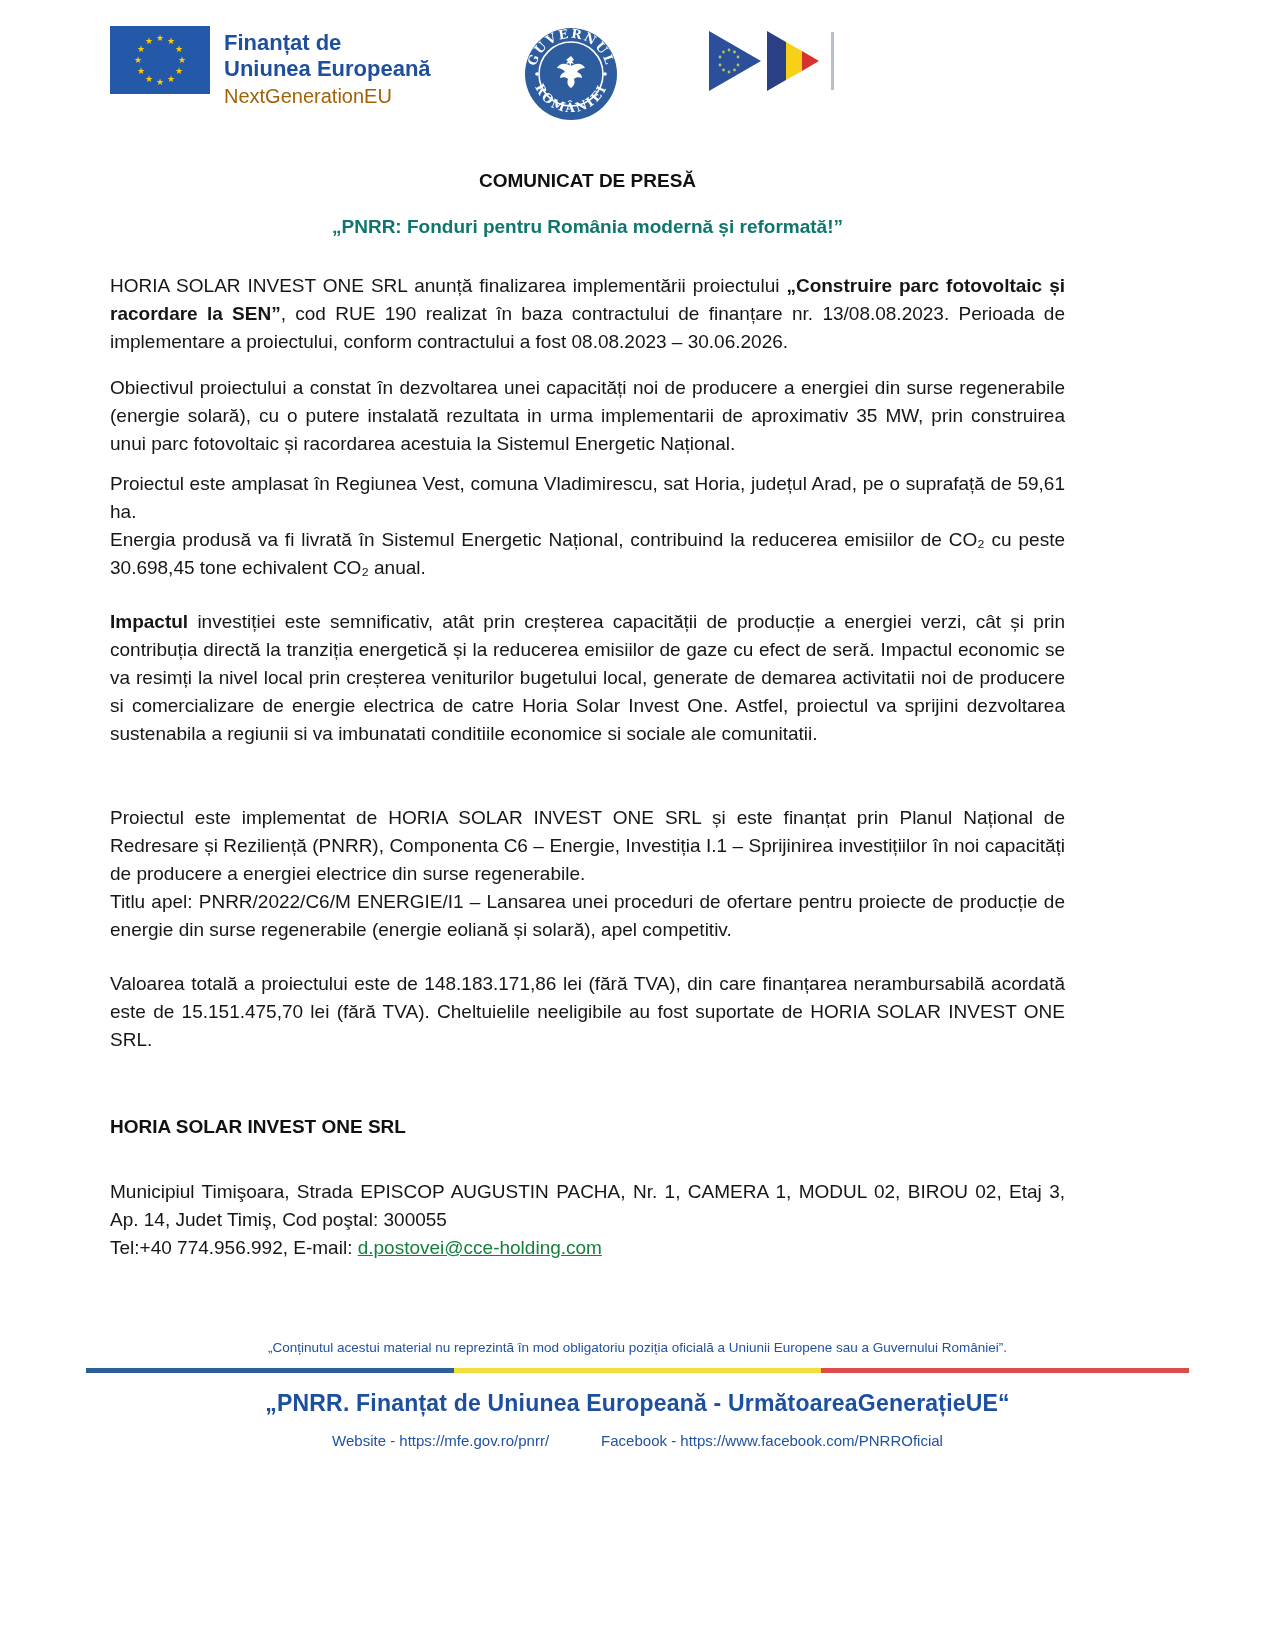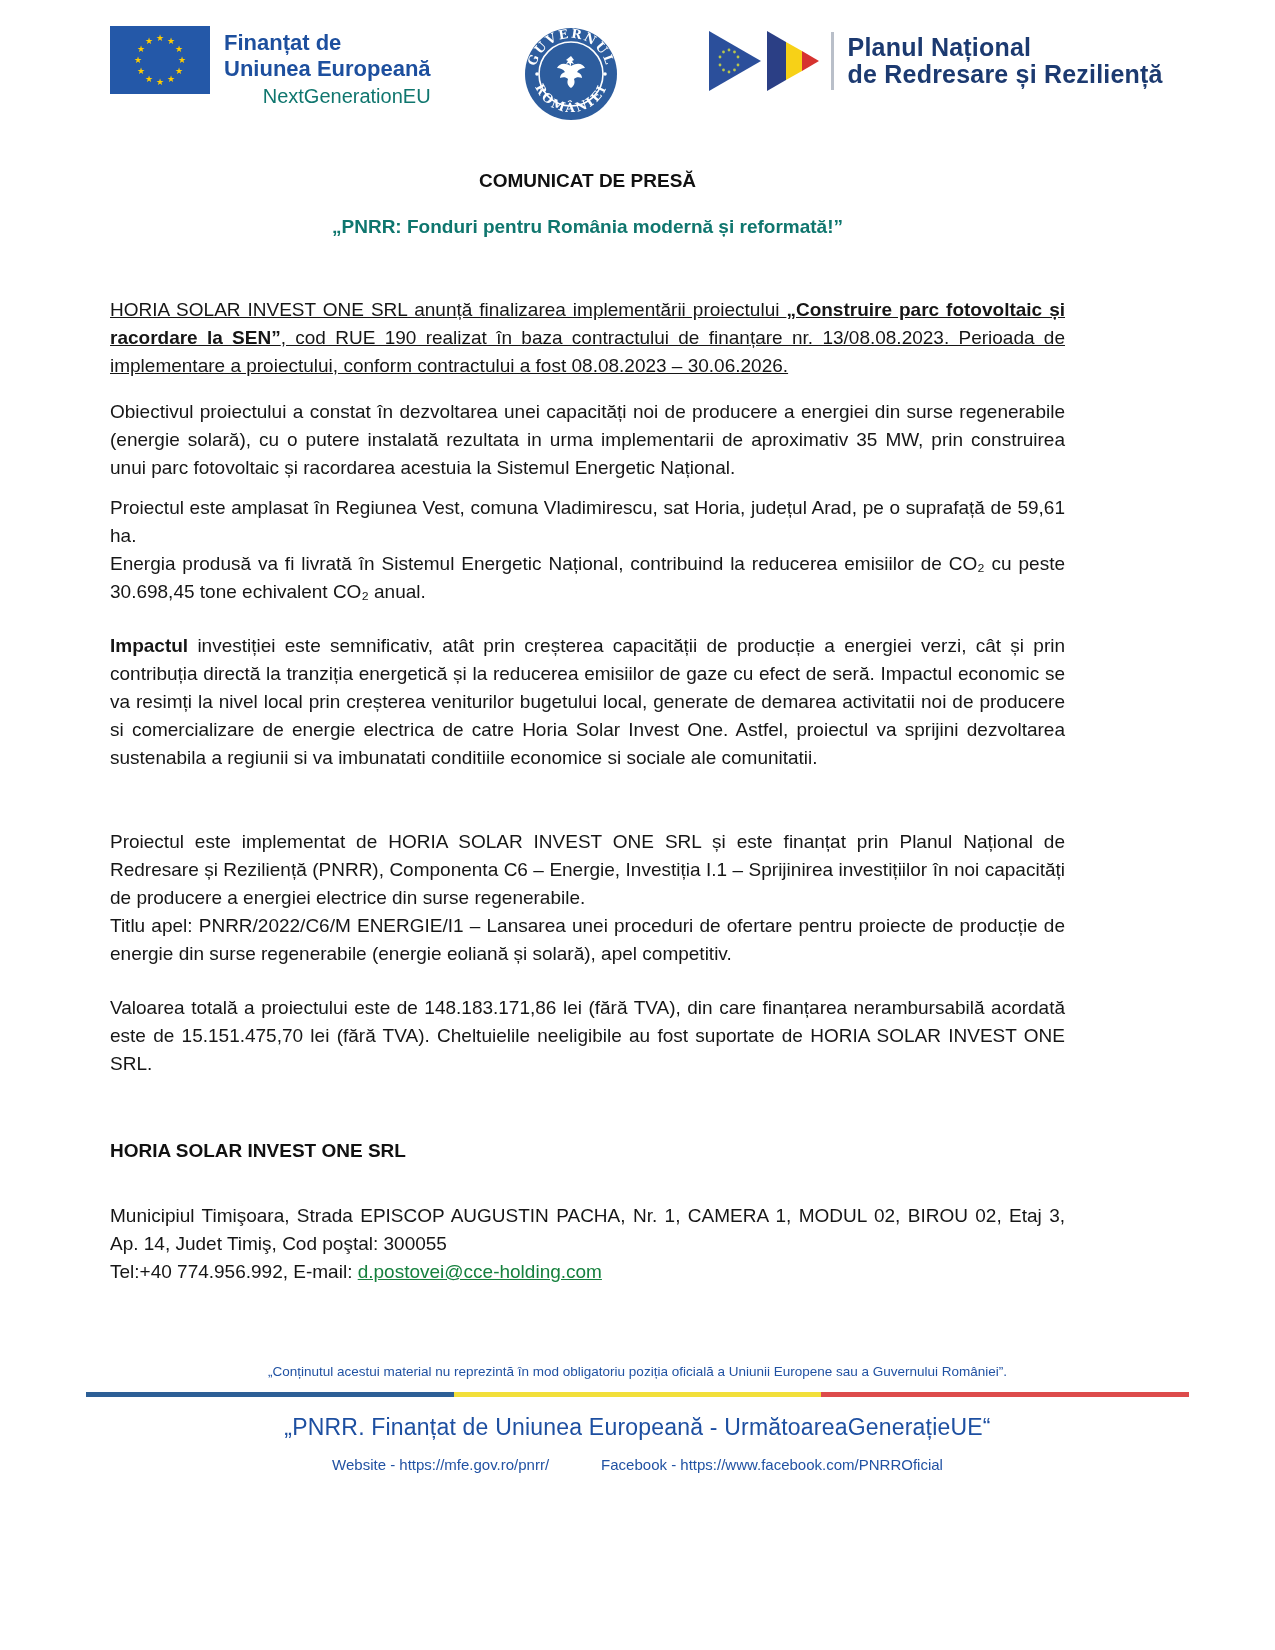--- a/index.html
+++ b/index.html
@@ -20,42 +20,42 @@
     display: flex;
     align-items: flex-start;
     padding: 26px 110px 0 110px;
     height: 130px;
   }
   .eu-logo { display: flex; align-items: flex-start; gap: 14px; }
   .eu-text { padding-top: 4px; }
   .eu-text .l1, .eu-text .l2 {
     font-weight: bold; color: #1d4f9e; font-size: 22px; line-height: 26px;
   }
-  .eu-text .l3 { color: #0f766e; font-size: 20px; line-height: 28px; text-align: right; }
+  .eu-text .l3 { color: #a16207; font-size: 20px; line-height: 28px; }
   .gov-logo { margin-left: 92px; }
   .pnrr-logo { margin-left: 84px; display: flex; align-items: center; }
   .pnrr-sep { width: 3px; height: 58px; background: #b9bfc9; margin: 0 14px 0 8px; }
   .pnrr-text .l1, .pnrr-text .l2 {
     font-weight: bold; color: #1c3a70; font-size: 25px; line-height: 27px; letter-spacing: 0.2px;
   }
 
   
   .content { padding: 0 210px 0 110px; }
   .doc-title {
     margin-top: 40px; text-align: center;
     font-weight: bold; font-size: 19px; color: #111;
   }
   .doc-subtitle {
     margin-top: 24px; text-align: center;
     font-weight: bold; font-size: 19px; color: #0f766e;
   }
   .para {
     font-size: 19px; line-height: 28px; text-align: justify; color: #161616;
   }
-  .mt-first { margin-top: 58px; text-decoration: underline; }
+  .mt-first { margin-top: 34px; }
   .mt-std  { margin-top: 18px; }
   .mt-sm   { margin-top: 12px; }
   .mt-med  { margin-top: 26px; }
   .mt-big  { margin-top: 56px; }
   .b { font-weight: bold; }
   .company-heading {
     margin-top: 62px; font-weight: bold; font-size: 19px; color: #111;
   }
   .address { margin-top: 40px; }
   .contact { text-align: left; }
@@ -67,21 +67,21 @@
     margin-top: 78px; text-align: center;
     color: #2152a3; font-size: 13.5px;
   }
   .tricolor { margin-top: 13px; display: flex; height: 5px; width: 100%; }
   .tricolor .seg { flex: 1 1 0; height: 5px; }
   .seg-blue { background: #2d5f96; }
   .seg-yellow { background: #f2df3a; }
   .seg-red { background: #dd4b4b; }
   .slogan {
     margin-top: 17px; text-align: center;
-    color: #1d4fa1; font-weight: normal; font-size: 23px; letter-spacing: 0.2px;
+    color: #1d4fa1; font-weight: bold; font-size: 23px; letter-spacing: 0.2px;
   }
   .links-row {
     margin-top: 15px; display: flex; justify-content: center; gap: 52px;
     color: #2152a3; font-size: 15px;
   }
   .links-row span { cursor: pointer; }
 </style>
 </head>
 <body>
 
@@ -151,24 +151,20 @@
           <circle cx="20.5" cy="44" r="1.4"></circle>
             <circle cx="17" cy="39" r="1.4"></circle>
           <circle cx="17" cy="31" r="1.4"></circle>
             <circle cx="20.5" cy="26" r="1.4"></circle>
         </g>
         <polygon points="64,5 64,65 83,54 83,16" fill="#2b3f85"></polygon>
         <polygon points="83,16 83,54 99,45 99,25" fill="#f7d117"></polygon>
         <polygon points="99,25 99,45 116,35" fill="#d6332f"></polygon>
       </svg>
       <div class="pnrr-sep"></div>
-      <div class="pnrr-text">
-        <div class="l1">Planul Național</div>
-        <div class="l2">de Redresare și Reziliență</div>
-      </div>
     </div>
   </div>
 
   <div class="content">
 
     <div class="doc-title">COMUNICAT DE PRESĂ</div>
     <div class="doc-subtitle">„PNRR: Fonduri pentru România modernă și reformată!”</div>
 
     <p class="para mt-first"><span>HORIA SOLAR INVEST ONE SRL anunță finalizarea implementării proiectului </span><span class="b">„Construire parc fotovoltaic și racordare la SEN”</span><span>, cod RUE 190 realizat în baza contractului de finanțare nr. 13/08.08.2023. Perioada de implementare a proiectului, conform contractului a fost 08.08.2023 – 30.06.2026.</span></p>
 

